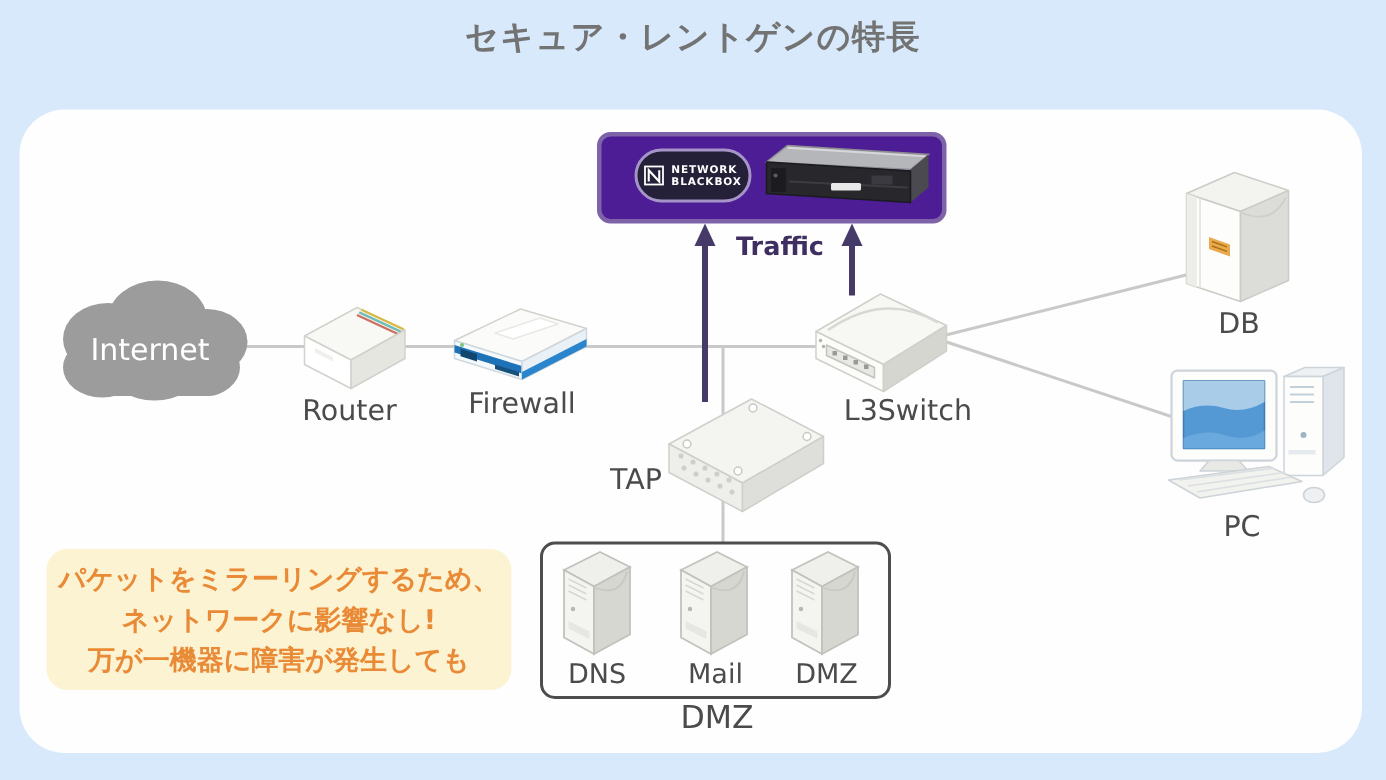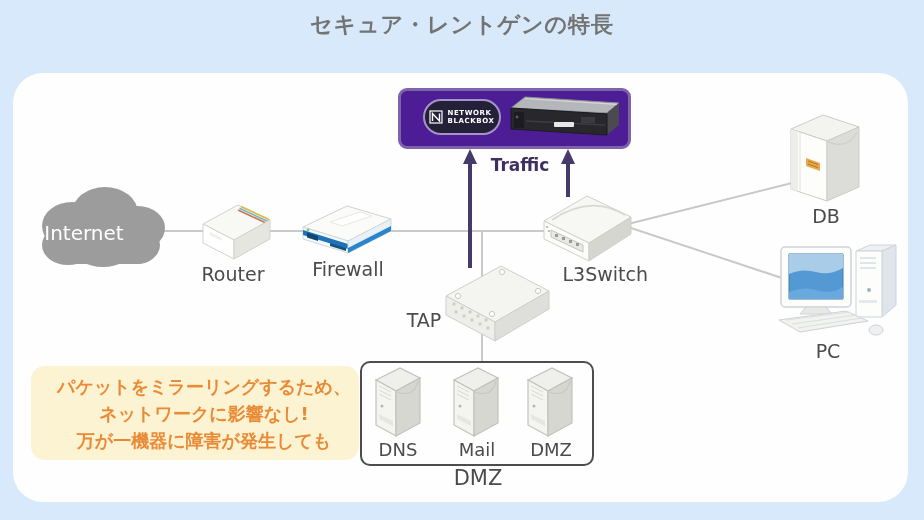--- a/index.html
+++ b/index.html
@@ -14,21 +14,21 @@
   }
   .svg-layer{position:absolute;left:0;top:0;width:924px;height:520px;z-index:2;}
   .title{
     position:absolute;top:10px;left:0;width:924px;text-align:center;
     color:#737373;font-size:22px;font-weight:bold;letter-spacing:1px;z-index:3;
   }
   .node-label{
     position:absolute;color:#4b4b4b;font-size:19px;text-align:center;z-index:3;
   }
   .internet-label{
-    position:absolute;left:36px;top:221px;width:96px;text-align:center;
+    position:absolute;left:52px;top:221px;width:96px;text-align:center;
     color:#ffffff;font-size:20px;z-index:3;
   }
   .appliance{
     position:absolute;left:398px;top:88px;width:227px;height:55px;
     background:#4c1d95;border:3px solid #7f63a9;border-radius:9px;z-index:3;
     display:flex;align-items:center;
   }
   .logo-pill{
     position:absolute;left:22px;top:8px;width:78px;height:36px;
     background:#232038;border:2px solid #a694c8;border-radius:20px;
@@ -47,21 +47,21 @@
     border:2px solid #4d4d4d;border-radius:10px;background:transparent;z-index:3;
   }
   .dmz-zone-label{
     position:absolute;left:428px;top:466px;width:100px;text-align:center;
     color:#4b4b4b;font-size:21px;z-index:3;
   }
   .callout{
     position:absolute;left:31px;top:366px;width:310px;height:94px;
     background:#fcf3d2;border-radius:14px;z-index:3;
     display:flex;flex-direction:column;justify-content:center;align-items:center;
-    color:#e98a36;font-size:18px;font-weight:bold;line-height:1.5;text-align:center;padding-left:18px;
+    color:#e98a36;font-size:18px;font-weight:bold;line-height:1.5;text-align:center;
   }
 </style>
 </head>
 <body>
 
 <div class="panel"></div>
 
 <div class="title">セキュア・レントゲンの特長</div>
 
 <svg class="svg-layer" viewBox="0 0 924 520" xmlns="http://www.w3.org/2000/svg">

